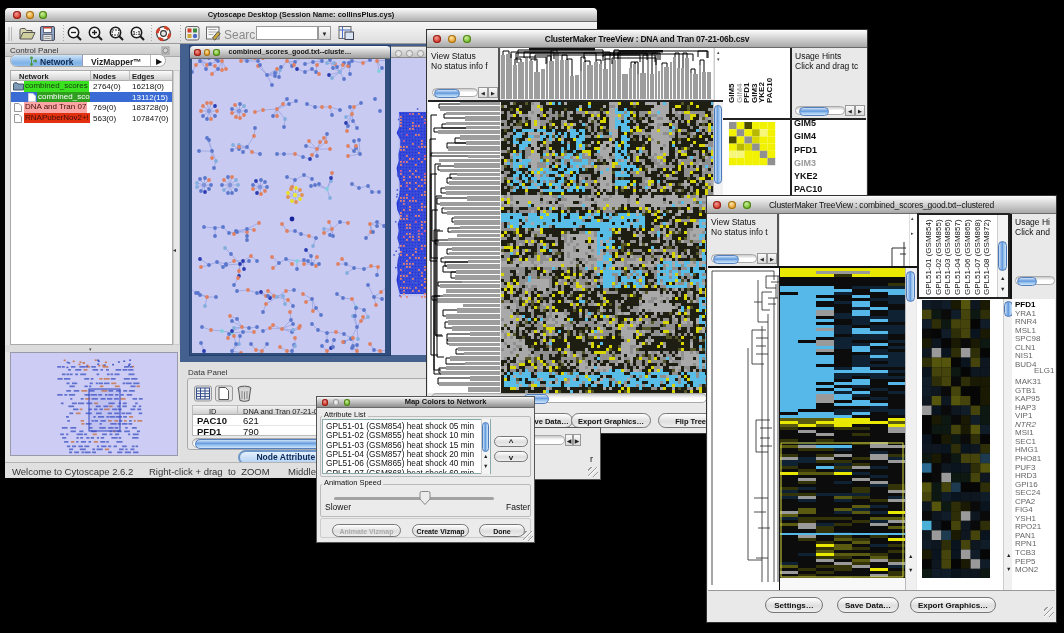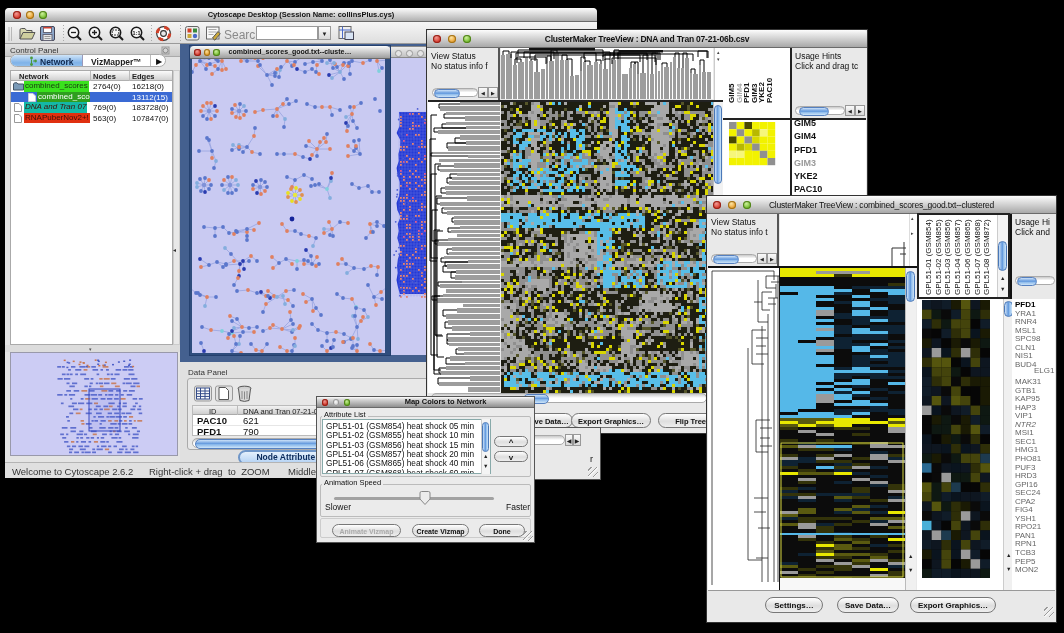--- a/index.html
+++ b/index.html
@@ -118,21 +118,21 @@
           <path d="M0.5 8.5 V0.5 H5 L7.5 3 V8.5 Z" fill="#fff" stroke="#ccd"></path>
         </svg>
         <span class="abs" style="left:26px;top:0;height:10.5px;line-height:10px;padding:0 1px;background:#2f9e1f;color:#fff;white-space:nowrap;overflow:hidden;max-width:53px;">combined_sco</span>
         <span class="abs" style="left:82px;top:13px;">2569(6)</span>
         <span class="abs" style="left:121px;top:1px;">13112(15)</span>
       </div>
       <div class="abs" style="left:0;top:31.0px;width:163px;height:10.5px;color:#111;font-size:8px;">
         <svg width="8" height="9" style="position:absolute;left:3px;top:1px;">
           <path d="M0.5 8.5 V0.5 H5 L7.5 3 V8.5 Z" fill="#fff" stroke="#999"></path>
         </svg>
-        <span class="abs" style="left:13px;top:0;height:10.5px;line-height:10px;padding:0 1px;background:#14b8a6;color:#401008;white-space:nowrap;overflow:hidden;max-width:66px;font-style:italic;">DNA and Tran 07</span>
+        <span class="abs" style="left:13px;top:0;height:10.5px;line-height:10px;padding:0 1px;background:#fca5a5;color:#401008;white-space:nowrap;overflow:hidden;max-width:66px;">DNA and Tran 07</span>
         <span class="abs" style="left:82px;top:1px;">769(0)</span>
         <span class="abs" style="left:121px;top:1px;">183728(0)</span>
       </div>
       <div class="abs" style="left:0;top:41.5px;width:163px;height:10.5px;color:#111;font-size:8px;">
         <svg width="8" height="9" style="position:absolute;left:3px;top:1px;">
           <path d="M0.5 8.5 V0.5 H5 L7.5 3 V8.5 Z" fill="#fff" stroke="#999"></path>
         </svg>
         <span class="abs" style="left:13px;top:0;height:10.5px;line-height:10px;padding:0 1px;background:#e03010;color:#401008;white-space:nowrap;overflow:hidden;max-width:66px;">RNAPuberNov2+!</span>
         <span class="abs" style="left:82px;top:1px;">563(0)</span>
         <span class="abs" style="left:121px;top:1px;">107847(0)</span>

